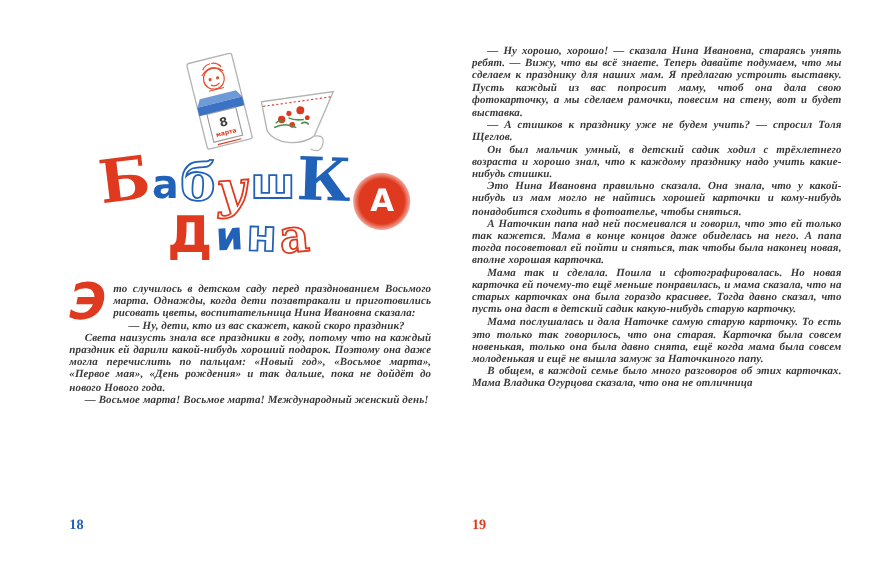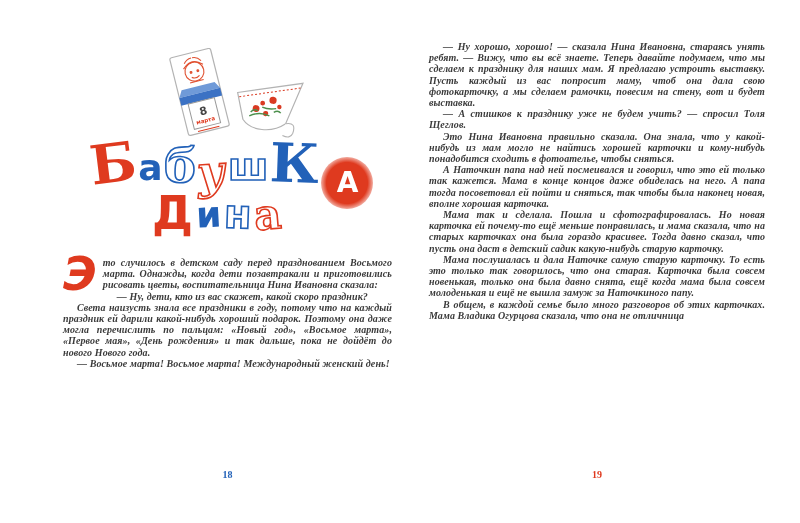--- a/index.html
+++ b/index.html
@@ -23,22 +23,22 @@
   .para.first{text-indent:0;}
   .dropcap{
     float:left;
     font-family:"DejaVu Sans", sans-serif;
     font-weight:bold;
     font-size:46px;line-height:33px;
     color:var(--red);
     margin:1px 6px 0 0;
   }
   .pagenum{
-    position:absolute;top:469px;text-align:center;
-    font-family:"Liberation Serif", serif;font-weight:bold;font-size:10px;
+    position:absolute;top:469px;text-align:left;
+    font-family:"Liberation Serif", serif;font-weight:bold;font-size:13px;
   }
   .pagenum-left{left:63px;width:329px;color:var(--blue);}
   .pagenum-right{left:429px;width:336px;color:var(--red);}
 
   
   .title-line{position:absolute;white-space:nowrap;}
   .title-line1{left:90px;top:136px;}
   .title-line2{left:152px;top:190px;}
   .tl{display:inline-block;position:relative;font-weight:bold;line-height:1;}
   .c-red{color:var(--red);}
@@ -109,19 +109,20 @@
     <p class="para first"><span class="dropcap">Э</span>то случилось в детском саду перед празднованием Восьмого марта. Однажды, когда дети позавтракали и приготовились рисовать цветы, воспитательница Нина Ивановна сказала:</p>
     <p class="para">— Ну, дети, кто из вас скажет, какой скоро праздник?</p>
     <p class="para">Света наизусть знала все праздники в году, потому что на каждый праздник ей дарили какой-нибудь хороший подарок. Поэтому она даже могла перечислить по пальцам: «Новый год», «Восьмое марта», «Первое мая», «День рождения» и так дальше, пока не дойдёт до нового Нового года.</p>
     <p class="para">— Восьмое марта! Восьмое марта! Международный женский день!</p>
   </div>
 <div class="pagenum pagenum-left">18</div>
 
 <div class="page-text right-text">
     <p class="para">— Ну хорошо, хорошо! — сказала Нина Ивановна, стараясь унять ребят. — Вижу, что вы всё знаете. Теперь давайте подумаем, что мы сделаем к празднику для наших мам. Я предлагаю устроить выставку. Пусть каждый из вас попросит маму, чтоб она дала свою фотокарточку, а мы сделаем рамочки, повесим на стену, вот и будет выставка.</p>
     <p class="para">— А стишков к празднику уже не будем учить? — спросил Толя Щеглов.</p>
+    <p class="para">Он был мальчик умный, в детский садик ходил с трёхлетнего возраста и хорошо знал, что к каждому празднику надо учить какие-нибудь стишки.</p>
     <p class="para">Это Нина Ивановна правильно сказала. Она знала, что у какой-нибудь из мам могло не найтись хорошей карточки и кому-нибудь понадобится сходить в фотоателье, чтобы сняться.</p>
     <p class="para">А Наточкин папа над ней посмеивался и говорил, что это ей только так кажется. Мама в конце концов даже обиделась на него. А папа тогда посоветовал ей пойти и сняться, так чтобы была наконец новая, вполне хорошая карточка.</p>
     <p class="para">Мама так и сделала. Пошла и сфотографировалась. Но новая карточка ей почему-то ещё меньше понравилась, и мама сказала, что на старых карточках она была гораздо красивее. Тогда давно сказал, что пусть она даст в детский садик какую-нибудь старую карточку.</p>
     <p class="para">Мама послушалась и дала Наточке самую старую карточку. То есть это только так говорилось, что она старая. Карточка была совсем новенькая, только она была давно снята, ещё когда мама была совсем молоденькая и ещё не вышла замуж за Наточкиного папу.</p>
     <p class="para">В общем, в каждой семье было много разговоров об этих карточках. Мама Владика Огурцова сказала, что она не отличница</p>
   </div>
 <div class="pagenum pagenum-right">19</div>
 
 </body></html>

